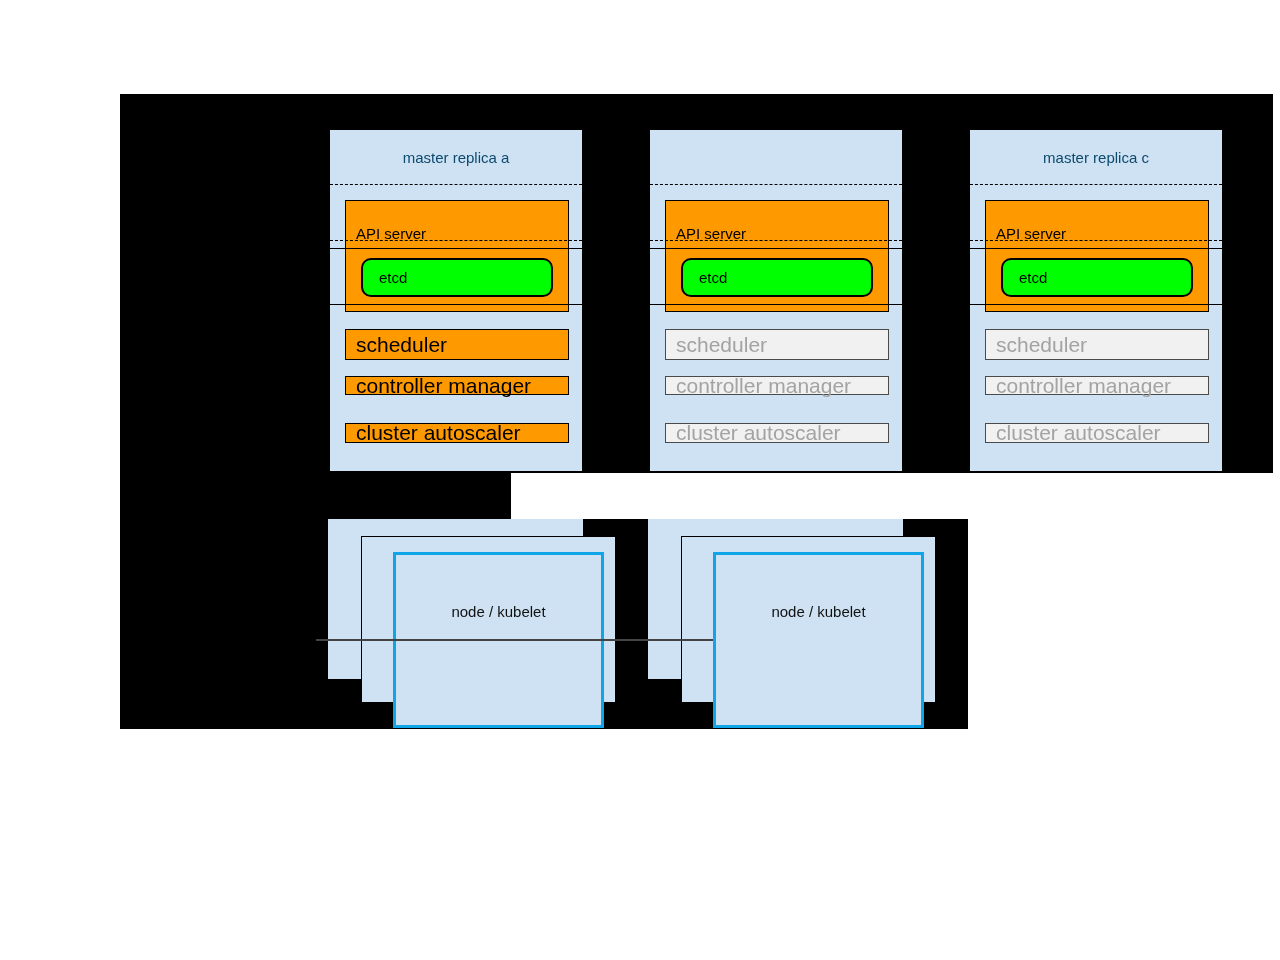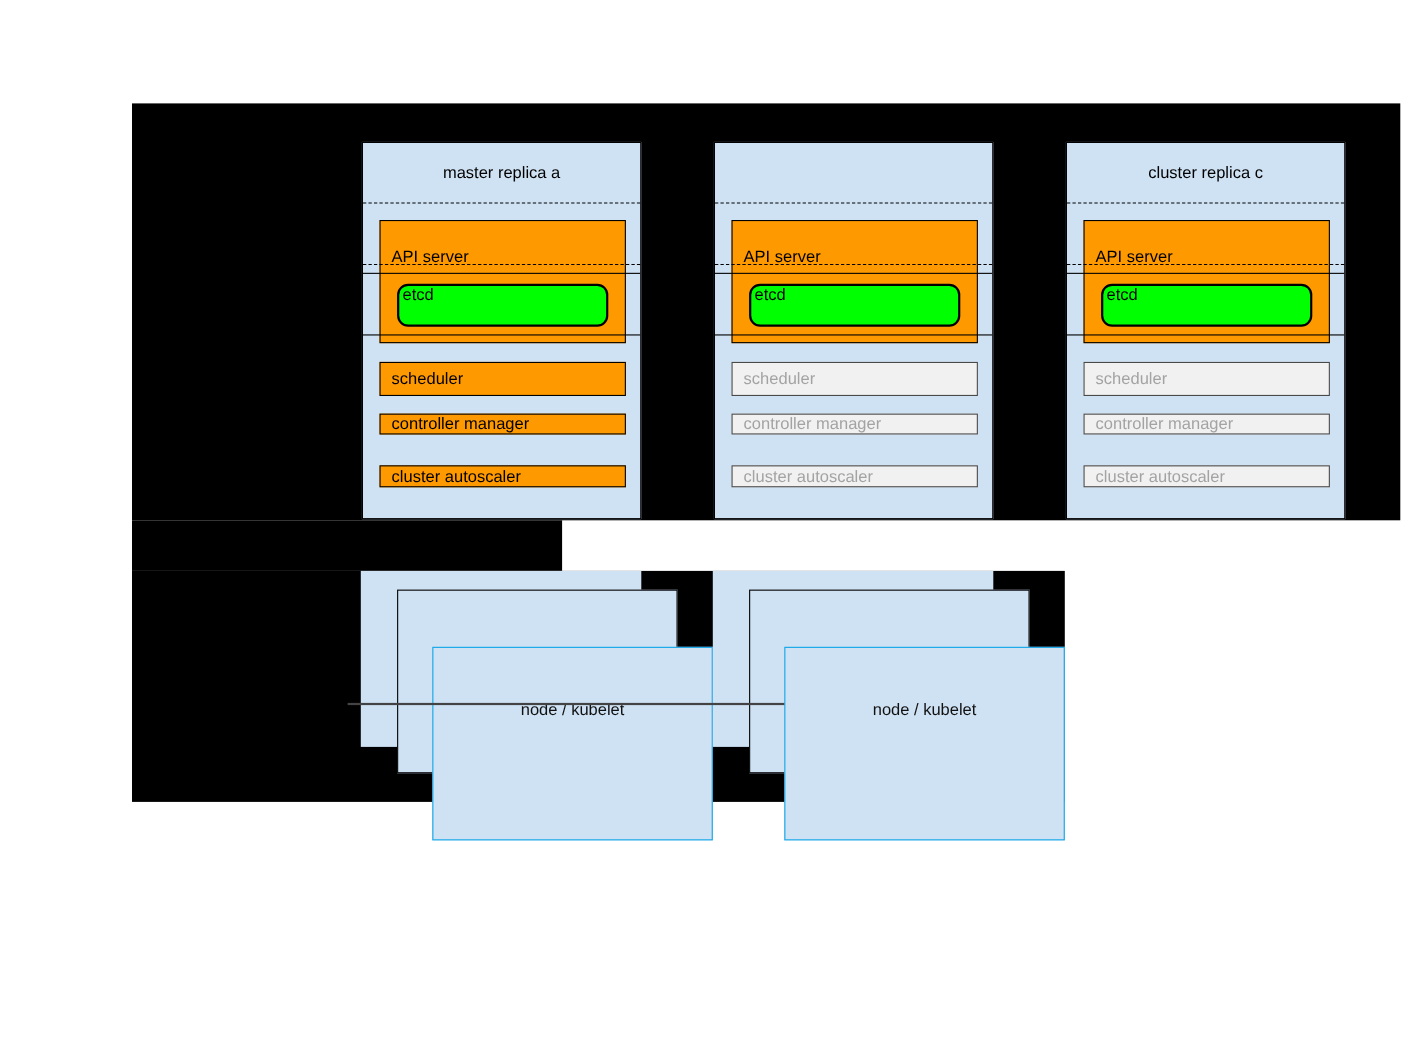--- a/index.html
+++ b/index.html
@@ -26,21 +26,21 @@
     border: 1px solid #000;
     box-sizing: border-box;
   }
   #master-a { left: 329px; }
   #master-b { left: 649px; }
   #master-c { left: 969px; }
 
   .master-title {
     position: absolute; left: 0; top: 0; width: 100%; height: 54px;
     display: flex; align-items: center; justify-content: center;
-    font-size: 15px; color: #000000;
+    font-size: 15px; color: #0c4a6e;
   }
   .dash-line {
     position: absolute; left: 0; width: 100%; height: 0;
     border-top: 1px dashed #000;
   }
   .dash-1 { top: 54px; }
   .dash-2 { top: 110px; }
   .solid-line {
     position: absolute; left: 0; width: 100%; height: 0;
     border-top: 1px solid #000;
@@ -51,43 +51,43 @@
   .api-box {
     position: absolute; left: 15px; top: 70px; width: 224px; height: 112px;
     background: #ff9900; border: 1px solid #000; box-sizing: border-box;
     font-size: 15px; color: #000;
     padding: 24px 0 0 10px;
   }
   .etcd-box {
     position: absolute; left: 31px; top: 128px; width: 192px; height: 39px;
     background: #00ff00; border: 2px solid #000; border-radius: 10px;
     box-sizing: border-box;
-    display: flex; 
-    padding-left: 3px; font-size: 15px; color: #000;
+    display: flex; align-items: center;
+    padding-left: 16px; font-size: 15px; color: #000;
   }
   .comp {
     position: absolute; left: 15px; width: 224px; height: 31px;
     box-sizing: border-box;
     display: flex; align-items: center; padding-left: 10px;
-    font-size: 15px;
+    font-size: 21px;
   }
   .comp.c1 { top: 199px; }
   .comp.c2 { top: 246px; height: 19px; }
   .comp.c3 { top: 293px; height: 20px; }
   .comp.active   { background: #ff9900; border: 1px solid #000; color: #000; }
   .comp.inactive { background: #f1f1f1; border: 1px solid #4a4a4a; color: #a3a3a3; }
 
   
   .stack { position: absolute; top: 519px; width: 320px; height: 210px; }
   #stack-1 { left: 328px; }
   #stack-2 { left: 648px; }
   .card { position: absolute; background: #cfe2f3; box-sizing: border-box; }
   .card.back  { left: 0;    top: 0;    width: 255px; height: 160px; }
   .card.mid   { left: 33px; top: 17px; width: 255px; height: 167px; border: 1px solid #000; }
-  .card.front { left: 65px; top: 33px; width: 255px; height: 176px; border: 1px solid #0ea5e9; margin-top: 36px; }
+  .card.front { left: 65px; top: 33px; width: 211px; height: 176px; border: 3px solid #0ea5e9; }
   .node-label {
     position: absolute; left: 0; top: 0; width: 100%; height: 112px;
     display: flex; align-items: center; justify-content: center;
     font-size: 15px; color: #111;
   }
   .hline {
     position: absolute; left: 316px; top: 639px; width: 397px; height: 2px;
     background: #434343; z-index: 5;
   }
 </style>
@@ -127,21 +127,21 @@
     <div class="etcd-box">
       <span>etcd</span>
     </div>
     <div class="solid-line solid-2"></div>
     <div class="comp inactive c1">scheduler</div>
     <div class="comp inactive c2">controller manager</div>
     <div class="comp inactive c3">cluster autoscaler</div>
   </section>
 
   <section class="master" id="master-c">
-    <div class="master-title">cluster replica c</div>
+    <div class="master-title">master replica c</div>
     <div class="dash-line dash-1"></div>
     <div class="api-box">
       <span>API server</span>
     </div>
     <div class="dash-line dash-2"></div>
     <div class="solid-line solid-1"></div>
     <div class="etcd-box">
       <span>etcd</span>
     </div>
     <div class="solid-line solid-2"></div>

